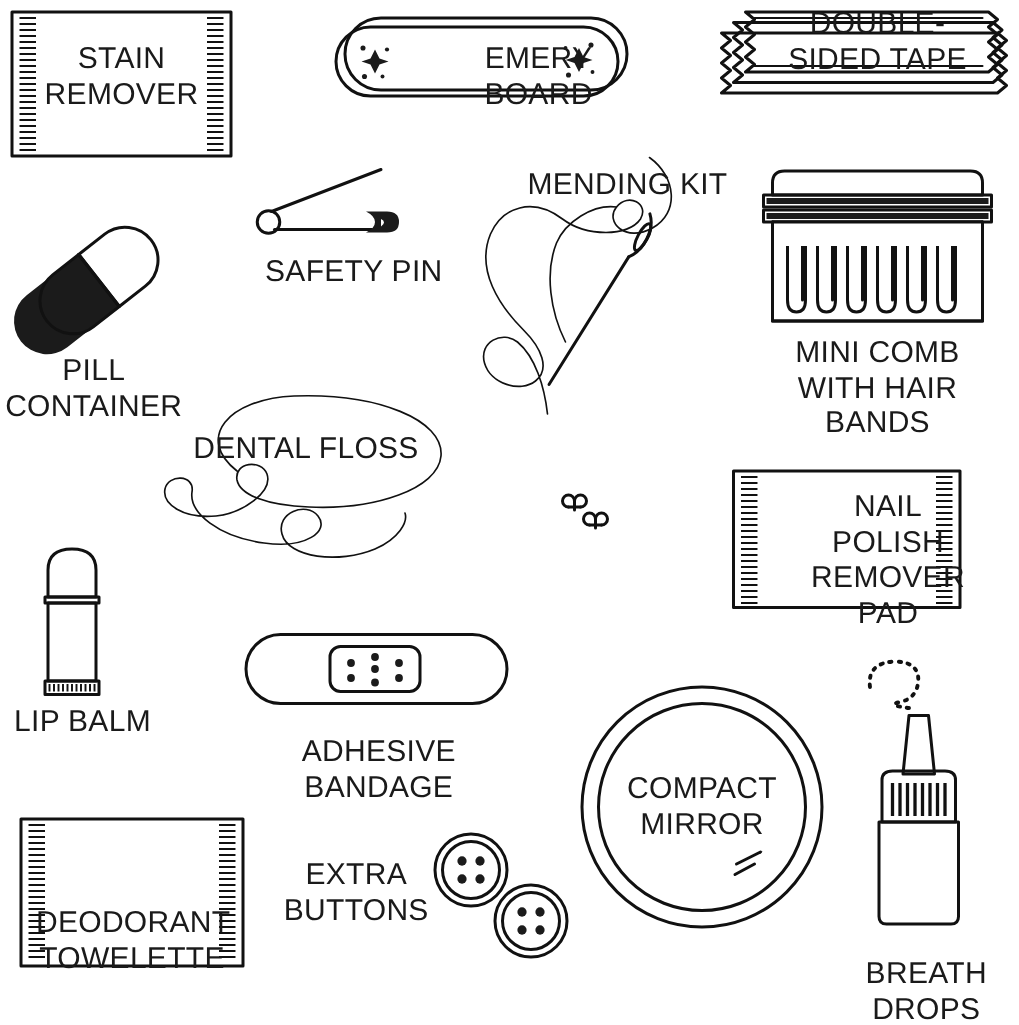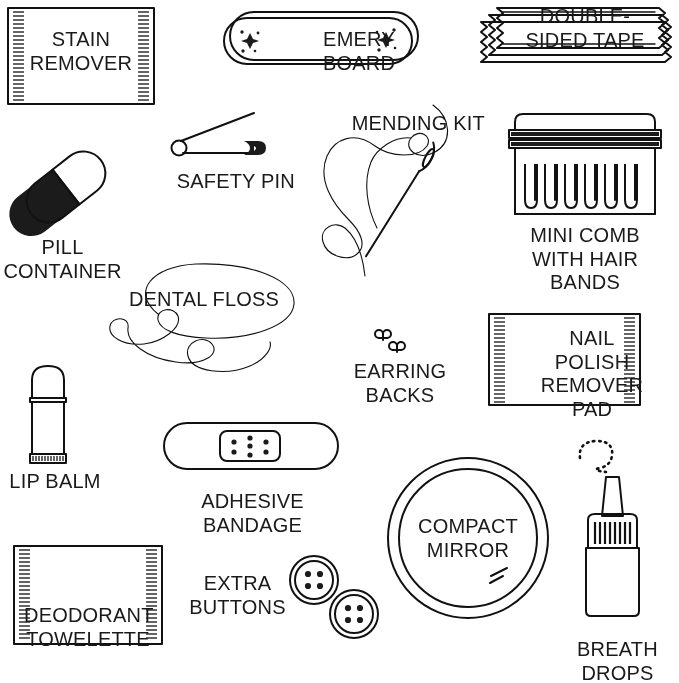--- a/index.html
+++ b/index.html
@@ -259,22 +259,20 @@
         <path d="M9 6 A4 4 0 1 1 13 10"></path>
         <path d="M5 10 L13 10"></path>
       </g>
       <g class="stroke" stroke-width="2.4" fill="none" transform="translate(14,12)">
         <path d="M5 10 A4 4 0 1 1 9 6 L9 12"></path>
         <path d="M9 6 A4 4 0 1 1 13 10"></path>
         <path d="M5 10 L13 10"></path>
       </g>
     </svg>
   </div>
-  <div class="label" style="left:335px; top:360px; width:130px;">EARRING
-BACKS</div>
 
   <div class="item" style="left:487px; top:312px;">
     <svg width="155" height="95" viewBox="0 0 155 95">
       <rect x="2" y="2" width="151" height="91" class="stroke" stroke-width="2.4"></rect>
       <g stroke="#111" stroke-width="1.3">
         <line x1="7" y1="6" x2="18" y2="6"></line>
           <line x1="7" y1="10" x2="18" y2="10"></line>
         <line x1="7" y1="14" x2="18" y2="14"></line>
           <line x1="7" y1="18" x2="18" y2="18"></line>
         <line x1="7" y1="22" x2="18" y2="22"></line>

